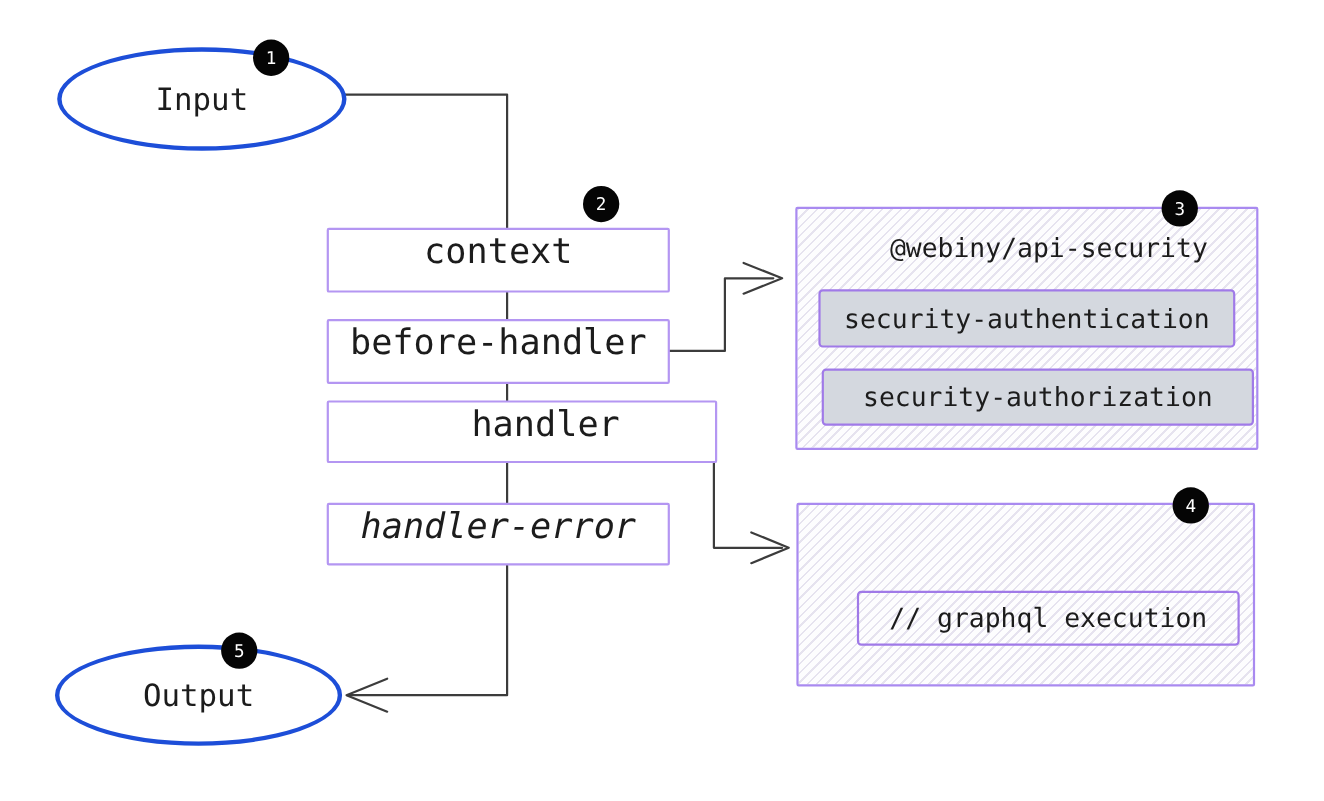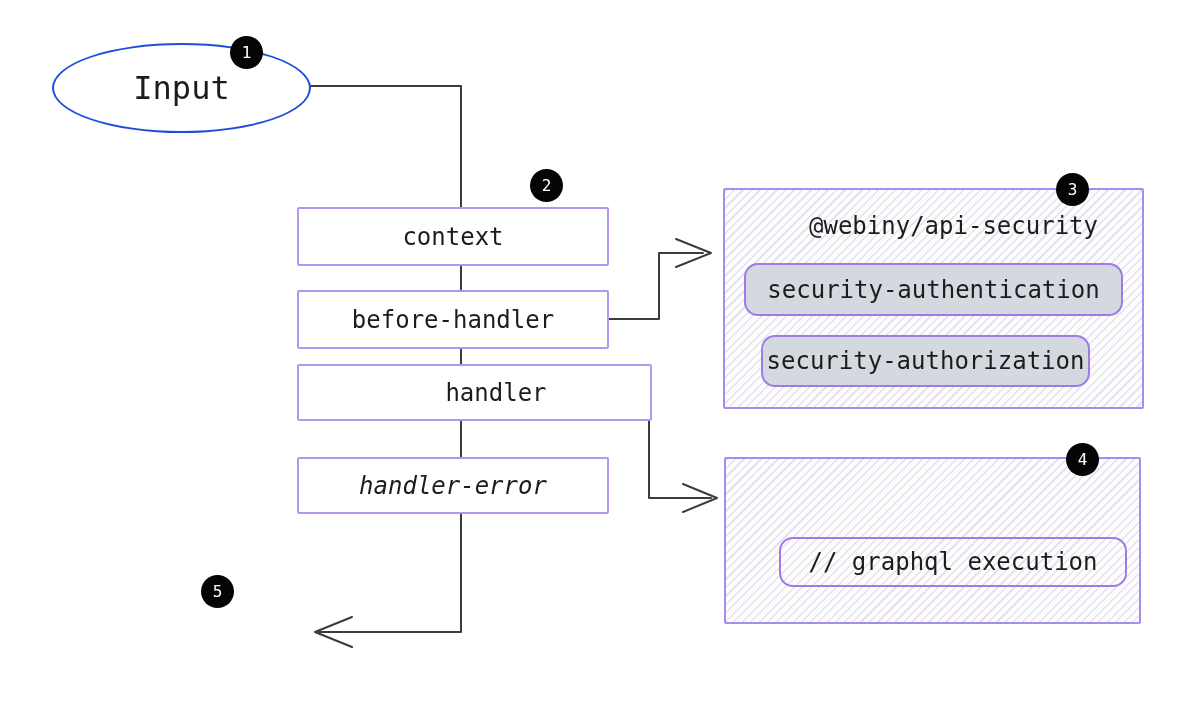--- a/index.html
+++ b/index.html
@@ -14,52 +14,52 @@
   .connectors{
     position:absolute;left:0;top:0;z-index:1;
   }
   .connectors path{
     stroke:#3c3c3c;stroke-width:2;fill:none;
     stroke-linecap:round;stroke-linejoin:round;
   }
   .ellipse-node{
     position:absolute;z-index:2;
     background:#ffffff;
-    border:2px solid #1d4ed8;
+    border:4px solid #1d4ed8;
     border-radius:50%;
     display:flex;align-items:center;justify-content:center;
-    font-size:32px;
+    font-size:28px;
   }
   .step-box{
     position:absolute;z-index:2;
     background:#ffffff;
     border:2px solid #b496f2;
     border-radius:2px;
-    display:flex;align-items:center;justify-content:center;
-    font-size:24px;
+    display:flex;justify-content:center;
+    font-size:32px;
   }
   .plugin-box{
     position:absolute;z-index:2;
     border:2px solid #a98af0;
     border-radius:2px;
     background-color:#fdfdfe;
     background-image:repeating-linear-gradient(135deg,
       #e6e3ef 0px, #e6e3ef 1.6px,
       rgba(0,0,0,0) 1.6px, rgba(0,0,0,0) 6px);
   }
   .plugin-title{
     position:absolute;left:0;right:0;
     text-align:center;
     font-size:24px;
     margin-left:40px;
   }
   .plugin-item{
     position:absolute;
     border:2px solid #a07ae8;
-    border-radius:14px;
+    border-radius:4px;
     display:flex;align-items:center;justify-content:center;
     font-size:24px;
     box-sizing:border-box;
   }
   .plugin-item.filled{ background:#d4d8df; }
   .plugin-item.hollow{ background:transparent; }
   .badge{
     position:absolute;z-index:3;
     width:33px;height:33px;border-radius:50%;
     background:#050505;color:#ffffff;
@@ -101,30 +101,33 @@
   </div>
 
   <div class="step-box" style="left:297px;top:364px;width:308px;height:53px;padding-left:43px;">
     <span>handler</span>
   </div>
 
   <div class="step-box" style="left:297px;top:457px;width:308px;height:53px;font-style:italic;">
     <span>handler-error</span>
   </div>
 
+  <div class="ellipse-node" style="left:50px;top:586px;width:253px;height:84px;">
+    <span>Output</span>
+  </div>
   <div class="badge" style="left:201px;top:575px;">
     <span>5</span>
   </div>
 
   <div class="plugin-box" style="left:723px;top:188px;width:417px;height:217px;">
     <div class="plugin-title" style="top:22px;">@webiny/api-security</div>
     <div class="plugin-item filled" style="left:19px;top:73px;width:379px;height:53px;">
       <span>security-authentication</span>
     </div>
-    <div class="plugin-item filled" style="left:36px;top:145px;width:329px;height:52px;">
+    <div class="plugin-item filled" style="left:22px;top:145px;width:393px;height:52px;">
       <span>security-authorization</span>
     </div>
   </div>
   <div class="badge" style="left:1056px;top:173px;">
     <span>3</span>
   </div>
 
   <div class="plugin-box" style="left:724px;top:457px;width:413px;height:163px;">
     <div class="plugin-item hollow" style="left:53px;top:78px;width:348px;height:50px;">
       <span>// graphql execution</span>

